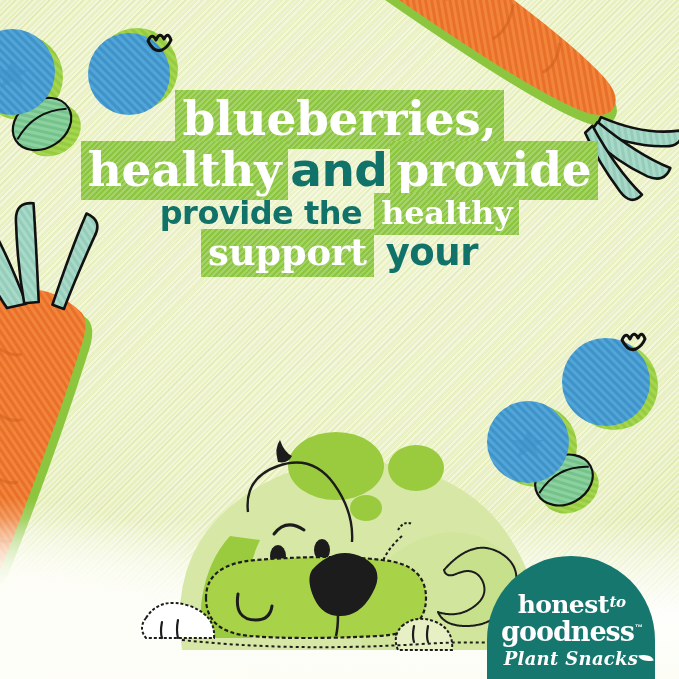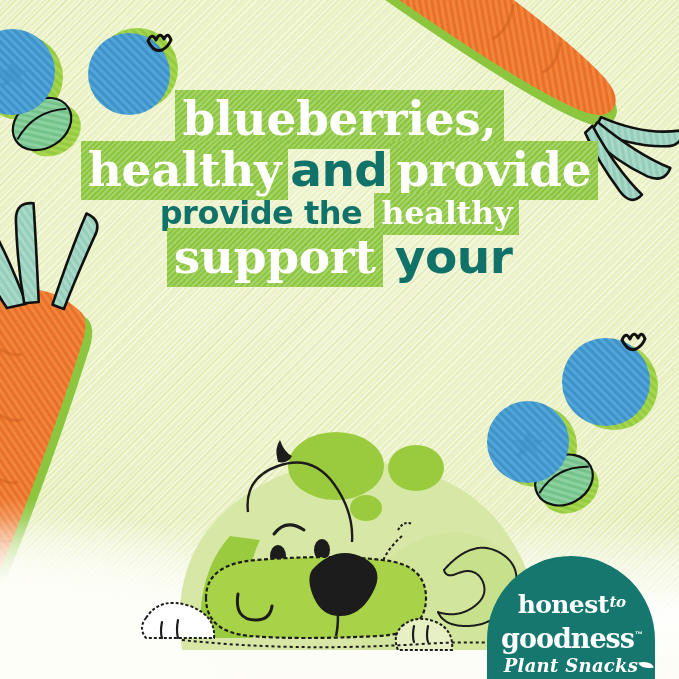--- a/index.html
+++ b/index.html
@@ -92,21 +92,21 @@
       rgba(255,255,255,0.00) 0px,
       rgba(255,255,255,0.00) 2px,
       rgba(255,255,255,0.22) 2px,
       rgba(255,255,255,0.22) 4px);
     pointer-events:none;
   }
 
   .l1{font-size:47px;}
   .l2{font-size:47px;}
   .l3{font-size:32px;}
-  .l4{font-size:47px;}
+  .l4{font-size:37px;}
   .l5{font-size:47px;}
 
   
   .badge{
     position:absolute;
     left:487px;top:556px;
     width:168px;height:136px;
     background:#16776f;
     border-radius:84px 84px 0 0;
     z-index:9;
@@ -125,21 +125,21 @@
   .lg1 .sup{
     font-family:"DejaVu Serif",serif;
     font-style:italic;font-size:15px;
     position:relative;top:-6px;left:1px;
   }
   .lg2{
     font-family:"DejaVu Serif","Liberation Serif",serif;
     font-weight:700;font-size:27px;line-height:.9;
     letter-spacing:-1px;
     position:relative;display:inline-block;
-    margin-top:10px;
+    margin-top:3px;
   }
   .lg2 .tm{
     font-family:"Liberation Sans",sans-serif;
     font-weight:700;font-size:8px;
     position:relative;top:-11px;left:1px;
   }
   .lg3{
     font-family:"DejaVu Serif","Liberation Serif",serif;
     font-style:italic;font-weight:700;
     font-size:18px;line-height:1;

